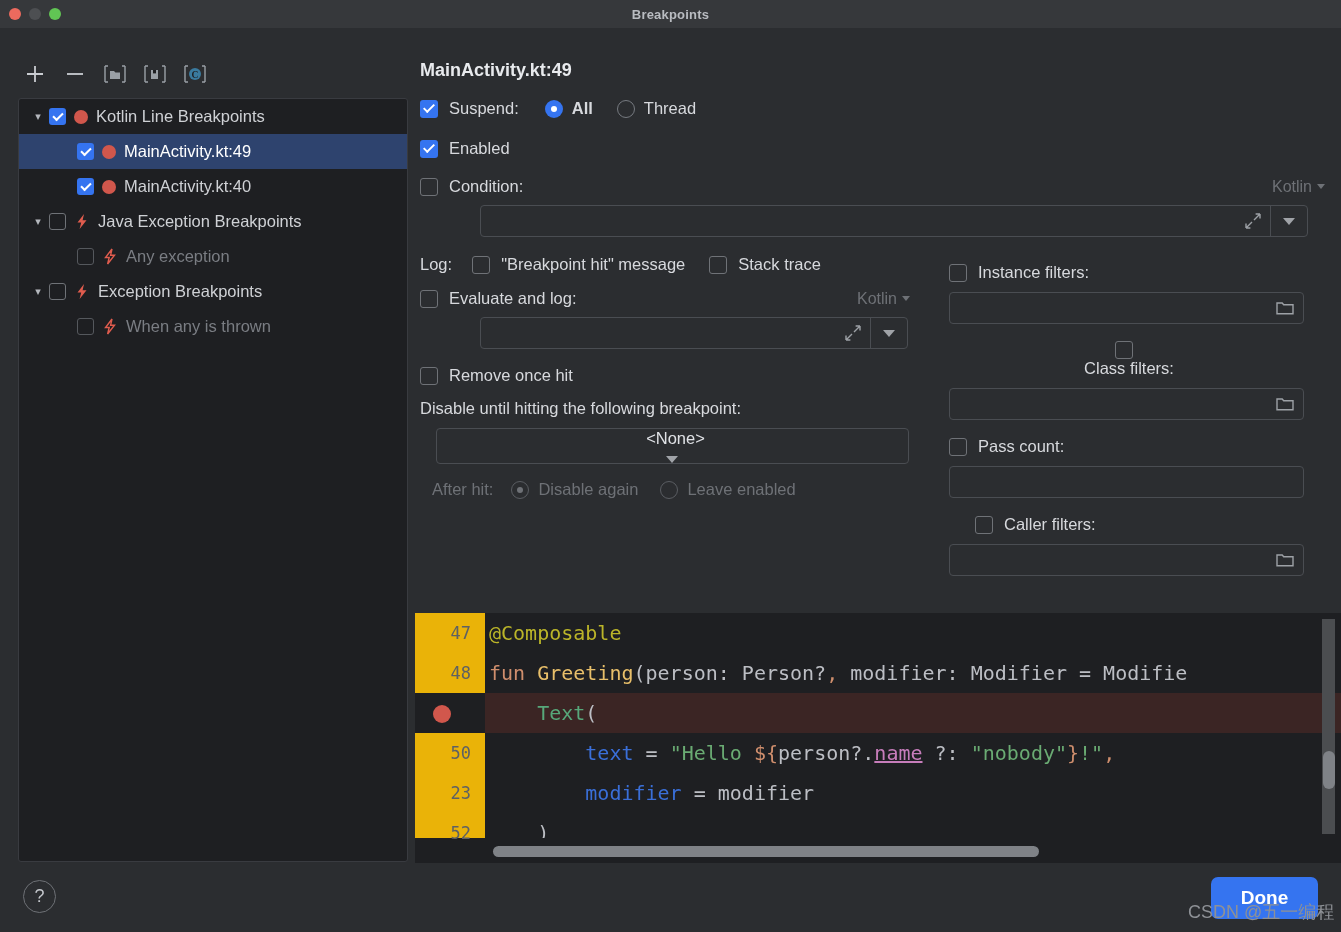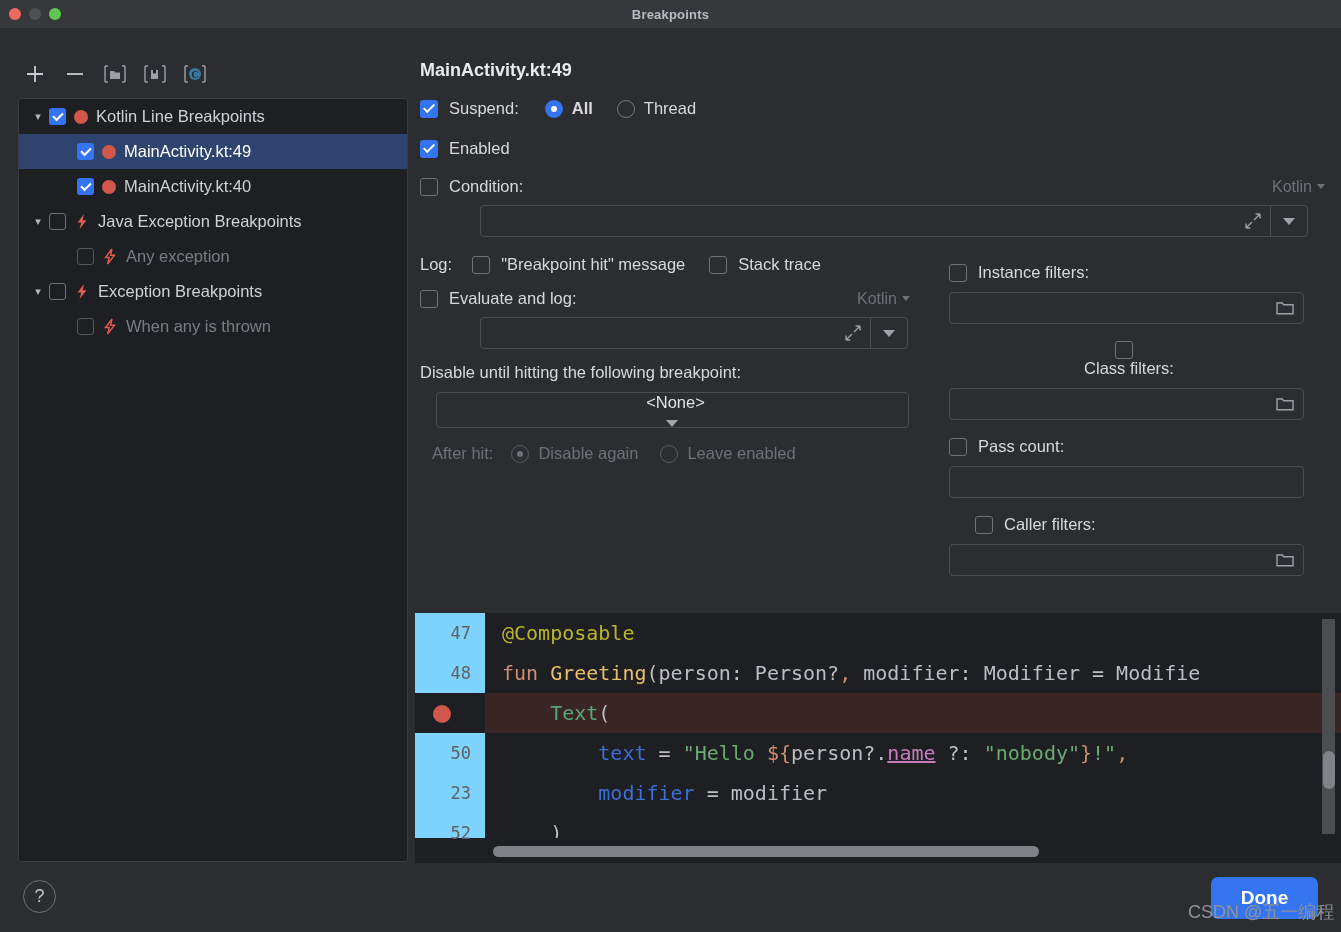--- a/index.html
+++ b/index.html
@@ -148,35 +148,35 @@
     font-size: 16.5px; color: #e0e2e6;
   }
 
   
   .code-panel {
     position: absolute; left: 415px; top: 613px; width: 926px; height: 250px;
     background: #1e1f22; overflow: hidden;
   }
   .code-inner { display: flex; height: 225px; }
   .gutter {
-    width: 70px; flex: 0 0 70px; background: #7dd3fc;
+    width: 70px; flex: 0 0 70px; background: #eab308;
     font-family: "DejaVu Sans Mono", monospace; font-size: 17px;
     color: #5e6164;
   }
   .gline { height: 40px; line-height: 40px; text-align: right; padding-right: 14px; box-sizing:border-box;}
   .gline.bp { position: relative; background: #1e1f22; }
   .gline.bp:after {
     content:""; position:absolute; left: 18px; top: 12px;
     width:18px;height:18px;border-radius:50%;background:#d1574c;
   }
   .codelines { flex: 1 1 auto; position: relative; overflow: hidden; }
   .cline {
     height: 40px; line-height: 40px;
     font-family: "DejaVu Sans Mono", monospace; font-size: 20px;
-    white-space: pre; padding-left: 17px;
+    white-space: pre; padding-left: 4px;
   }
   .cline.hl { background: #3b2524; }
   .k-ann { color: #bbb529; }
   .k-kw { color: #cf8e6d; }
   .k-fn { color: #e8bf6a; }
   .k-txt { color: #bcbec4; }
   .k-str { color: #6aab73; }
   .k-param { color: #3a6fd8; }
   .k-prop { color: #c77dbb; text-decoration: underline; }
   .k-teal { color: #57a87a; }
@@ -398,20 +398,24 @@
         <path d="M10 8 L16 2 M16 2 H11.6 M16 2 V6.4" stroke="#9da1a6" stroke-width="1.4" fill="none"></path>
         <path d="M8 10 L2 16 M2 16 H6.4 M2 16 V11.6" stroke="#9da1a6" stroke-width="1.4" fill="none"></path>
       </svg>
     </div>
     <div class="divider-v"></div>
     <div class="drop-ic">
       <span class="caret"></span>
     </div>
   </div>
 
+  <div class="row" style="margin-top:17px;">
+    <div class="fcbx off"></div>
+    <div class="ftext">Remove once hit</div>
+  </div>
 
   <div class="ftext" style="margin-top:14px;">Disable until hitting the following breakpoint:</div>
 
   <div class="combo" style="margin-top:10px; margin-left:16px; width:473px;flex-direction:column;">
     <span style="flex:1 1 auto;">&lt;None&gt;</span>
     <span class="caret" style="margin-right:8px;"></span>
   </div>
 
   <div class="row" style="margin-top:16px; margin-left:12px;">
     <div class="ftext dim" style="margin-right:18px;">After hit:</div>

